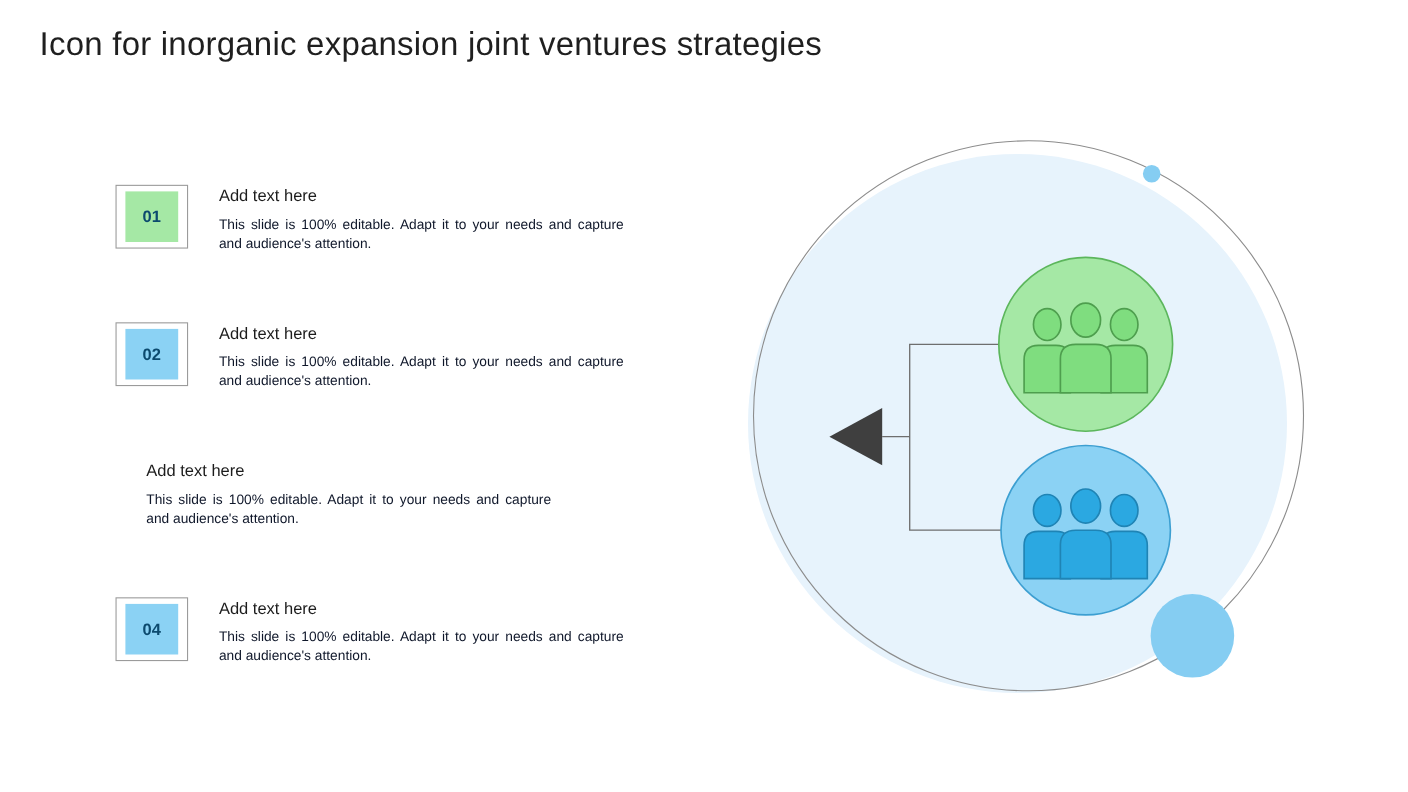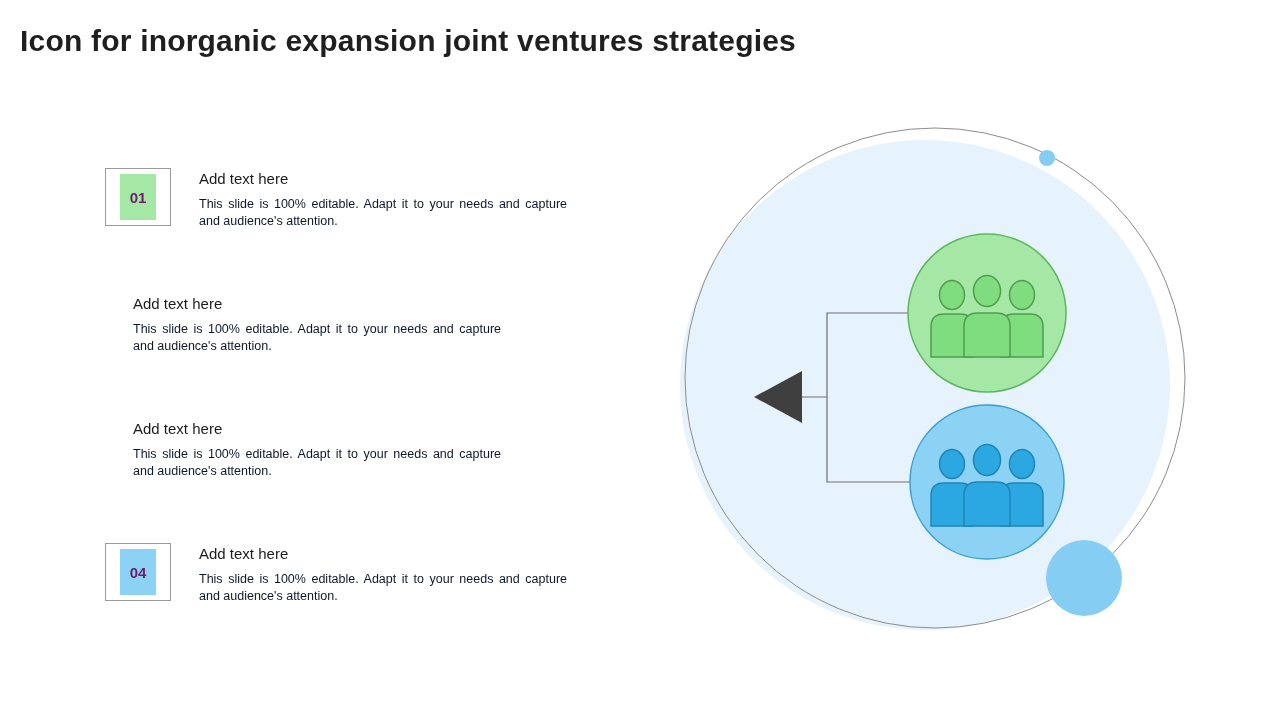--- a/index.html
+++ b/index.html
@@ -4,33 +4,33 @@
 <style>
   * { margin:0; padding:0; box-sizing:border-box; }
   html,body { width:1280px; height:720px; }
   body {
     background:#ffffff;
     font-family:"Liberation Sans", sans-serif;
     position:relative;
     overflow:hidden;
   }
   .title {
-    position:absolute; left:20px; top:24px;
-    font-size:30px; font-weight:700; color:#1f1f1f;
+    position:absolute; left:36px; top:24px;
+    font-size:30px; font-weight:400; color:#1f1f1f;
     letter-spacing:0.2px;
   }
   .list { position:absolute; left:105px; top:168px; }
   .row { display:flex; align-items:flex-start; margin-bottom:65px; height:60px; }
   .badge-outer {
     width:66px; height:58px; border:1px solid #9b9b9b; background:#ffffff;
     display:flex; align-items:center; justify-content:center; flex:0 0 66px;
   }
   .badge {
-    width:36px; height:46px; display:flex; align-items:center; justify-content:center;
-    font-size:15px; font-weight:600; color:#701a75;
+    width:48px; height:46px; display:flex; align-items:center; justify-content:center;
+    font-size:15px; font-weight:600; color:#0c4a6e;
   }
   .badge.green { background: var(--c-green, #A5E8A5); }
   .badge.blue  { background: var(--c-blue, #8BD2F4); }
   .texts { margin-left:28px; width:368px; padding-top:2px; }
   .heading { font-size:15px; font-weight:400; color:#1c1c1c; margin-bottom:9px; }
   .bodytext { font-size:12.5px; color:#0f172a; line-height:1.33; text-align:justify; }
 
   .graphic { position:absolute; left:650px; top:100px; width:560px; height:560px; }
   .bg-fill { fill: var(--c-light_circle, #E7F3FC); }
   .ring { fill:none; stroke:#8c8c8c; stroke-width:1; }
@@ -55,20 +55,23 @@
       <div class="badge-outer">
         <div class="badge green">01</div>
       </div>
       <div class="texts">
         <div class="heading">Add text here</div>
         <div class="bodytext">This slide is 100% editable. Adapt it to your needs and capture and audience's attention.</div>
       </div>
     </div>
 
     <div class="row">
+      <div class="badge-outer">
+        <div class="badge blue">02</div>
+      </div>
       <div class="texts">
         <div class="heading">Add text here</div>
         <div class="bodytext">This slide is 100% editable. Adapt it to your needs and capture and audience's attention.</div>
       </div>
     </div>
 
     <div class="row">
       <div class="texts">
         <div class="heading">Add text here</div>
         <div class="bodytext">This slide is 100% editable. Adapt it to your needs and capture and audience's attention.</div>

